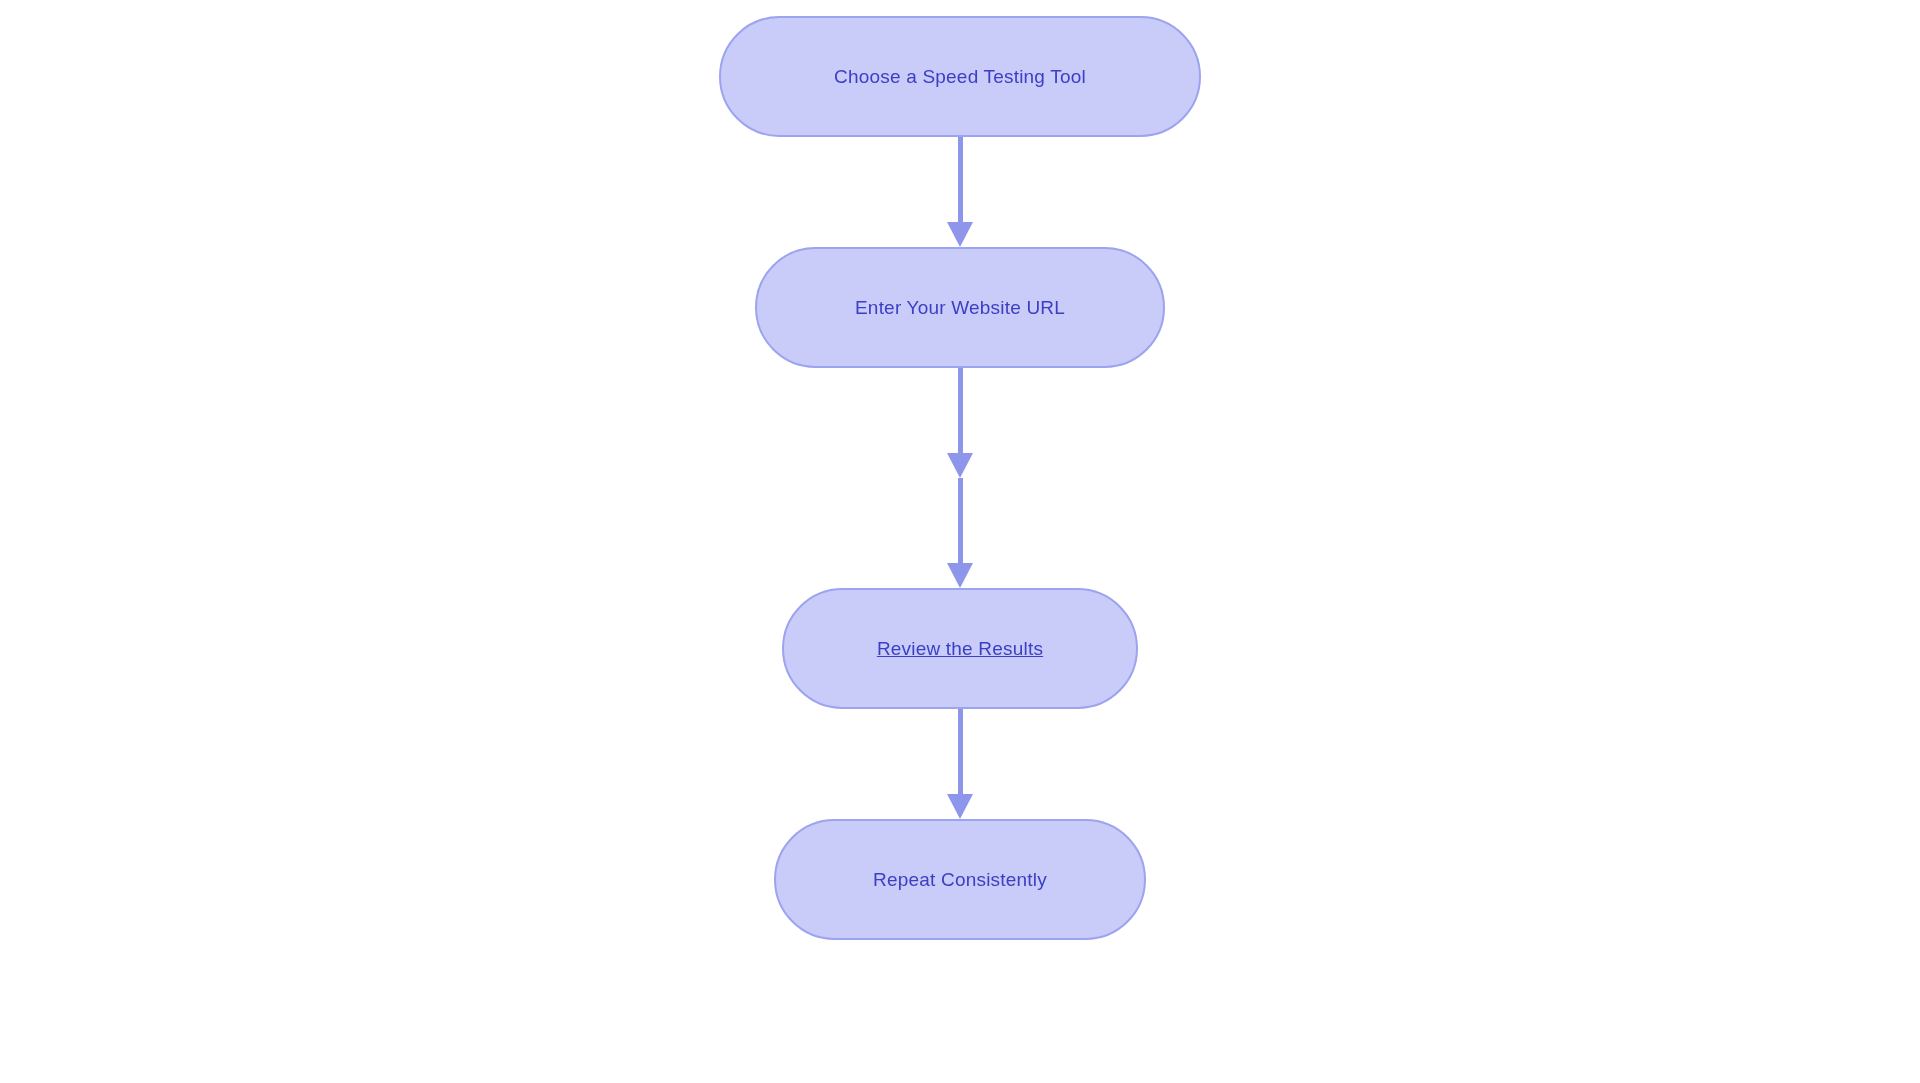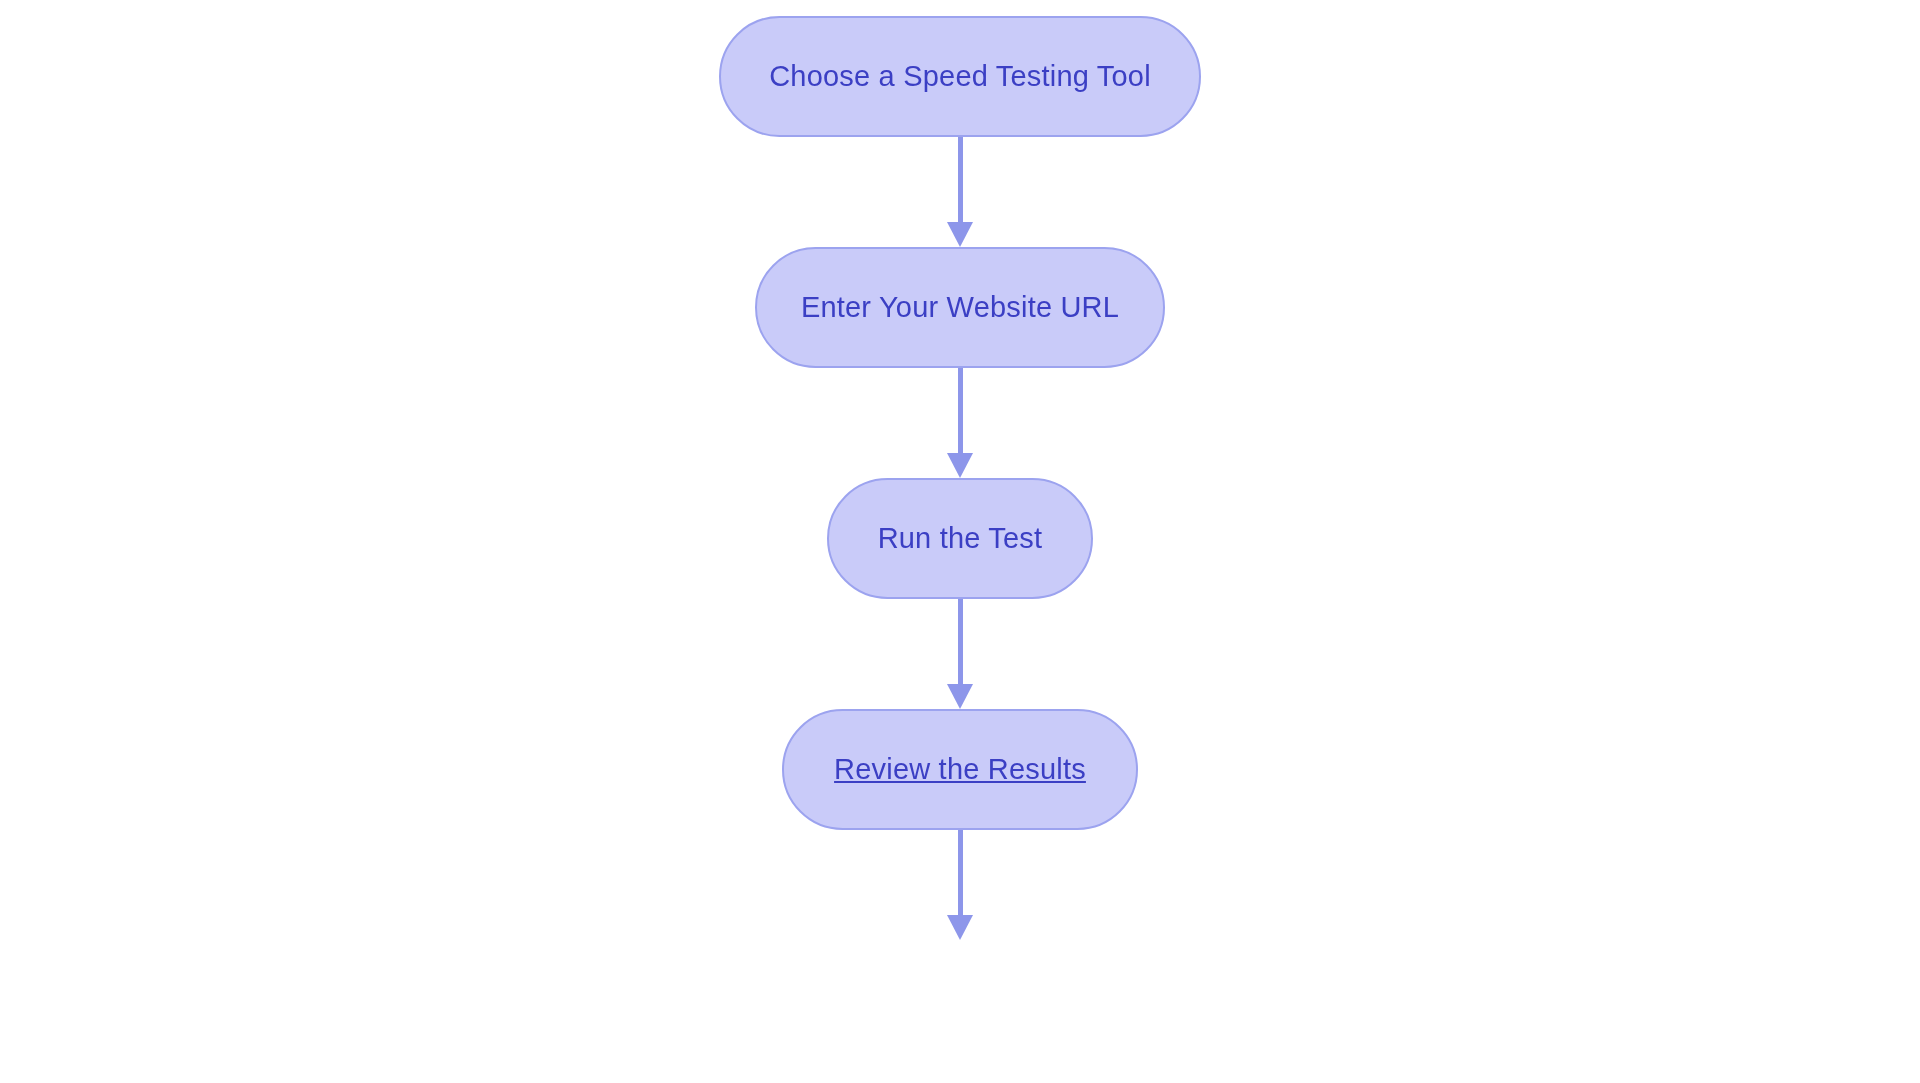--- a/index.html
+++ b/index.html
@@ -23,21 +23,21 @@
     display: flex;
     flex-direction: column;
     align-items: center;
   }
   .node {
     height: 121px;
     border-radius: 999px;
     background: #c9cbf9;
     border: 2px solid #9ca3ef;
     color: #3b3fc4;
-    font-size: 29px;
+    font-size: 19px;
     font-weight: 400;
     letter-spacing: 0.2px;
     display: flex;
     align-items: center;
     justify-content: center;
     text-align: center;
     white-space: nowrap;
   }
   .node.w0 { width: 482px; }
   .node.w1 { width: 410px; }
@@ -81,33 +81,33 @@
 
     <div class="node w1">
       <span>Enter Your Website URL</span>
     </div>
 
     <div class="connector">
       <div class="line"></div>
       <div class="head"></div>
     </div>
 
-    <div class="node w2">
-      <span>Run the Test</span>
-    </div>
 
     <div class="connector">
       <div class="line"></div>
       <div class="head"></div>
     </div>
 
     <div class="node w3">
       <span>Review the Results</span>
     </div>
 
     <div class="connector">
       <div class="line"></div>
       <div class="head"></div>
     </div>
 
+    <div class="node w4">
+      <span>Repeat Consistently</span>
+    </div>
 
   </div>
 </div>
 
 </body></html>

